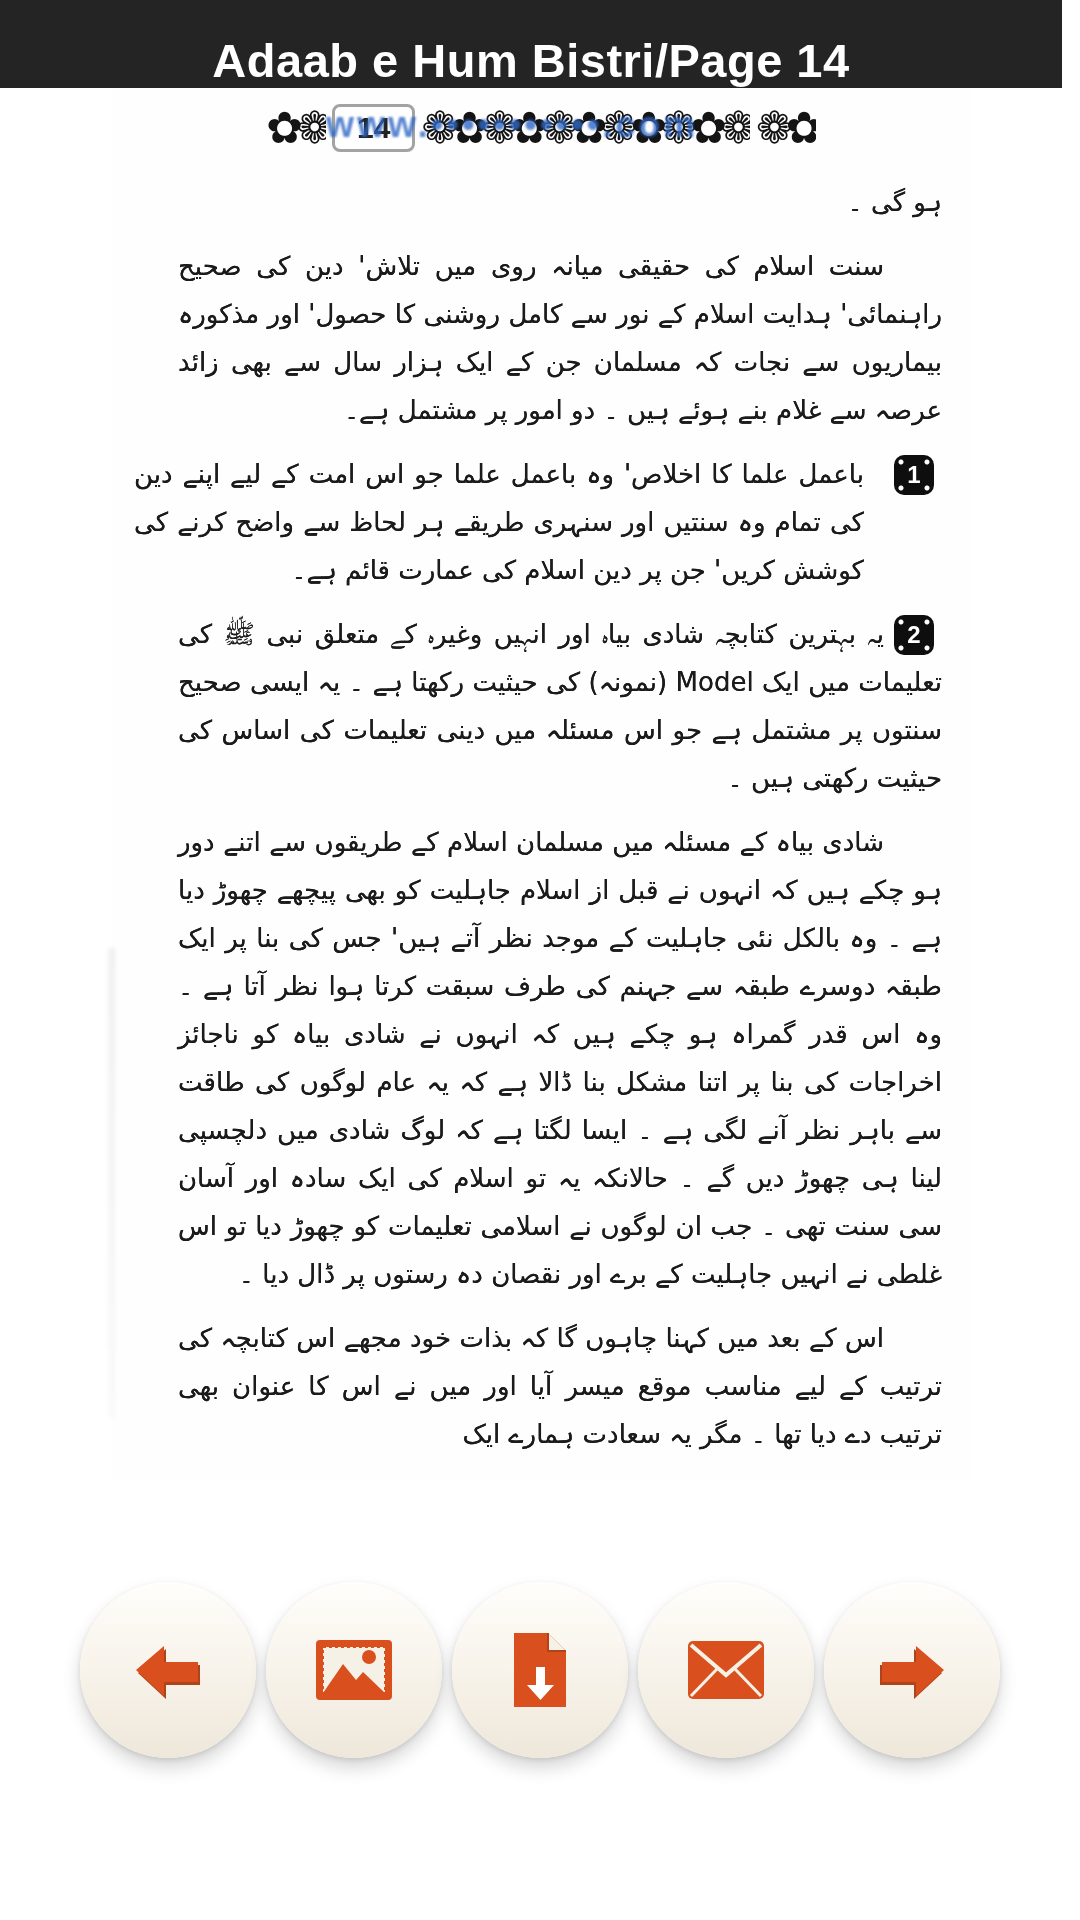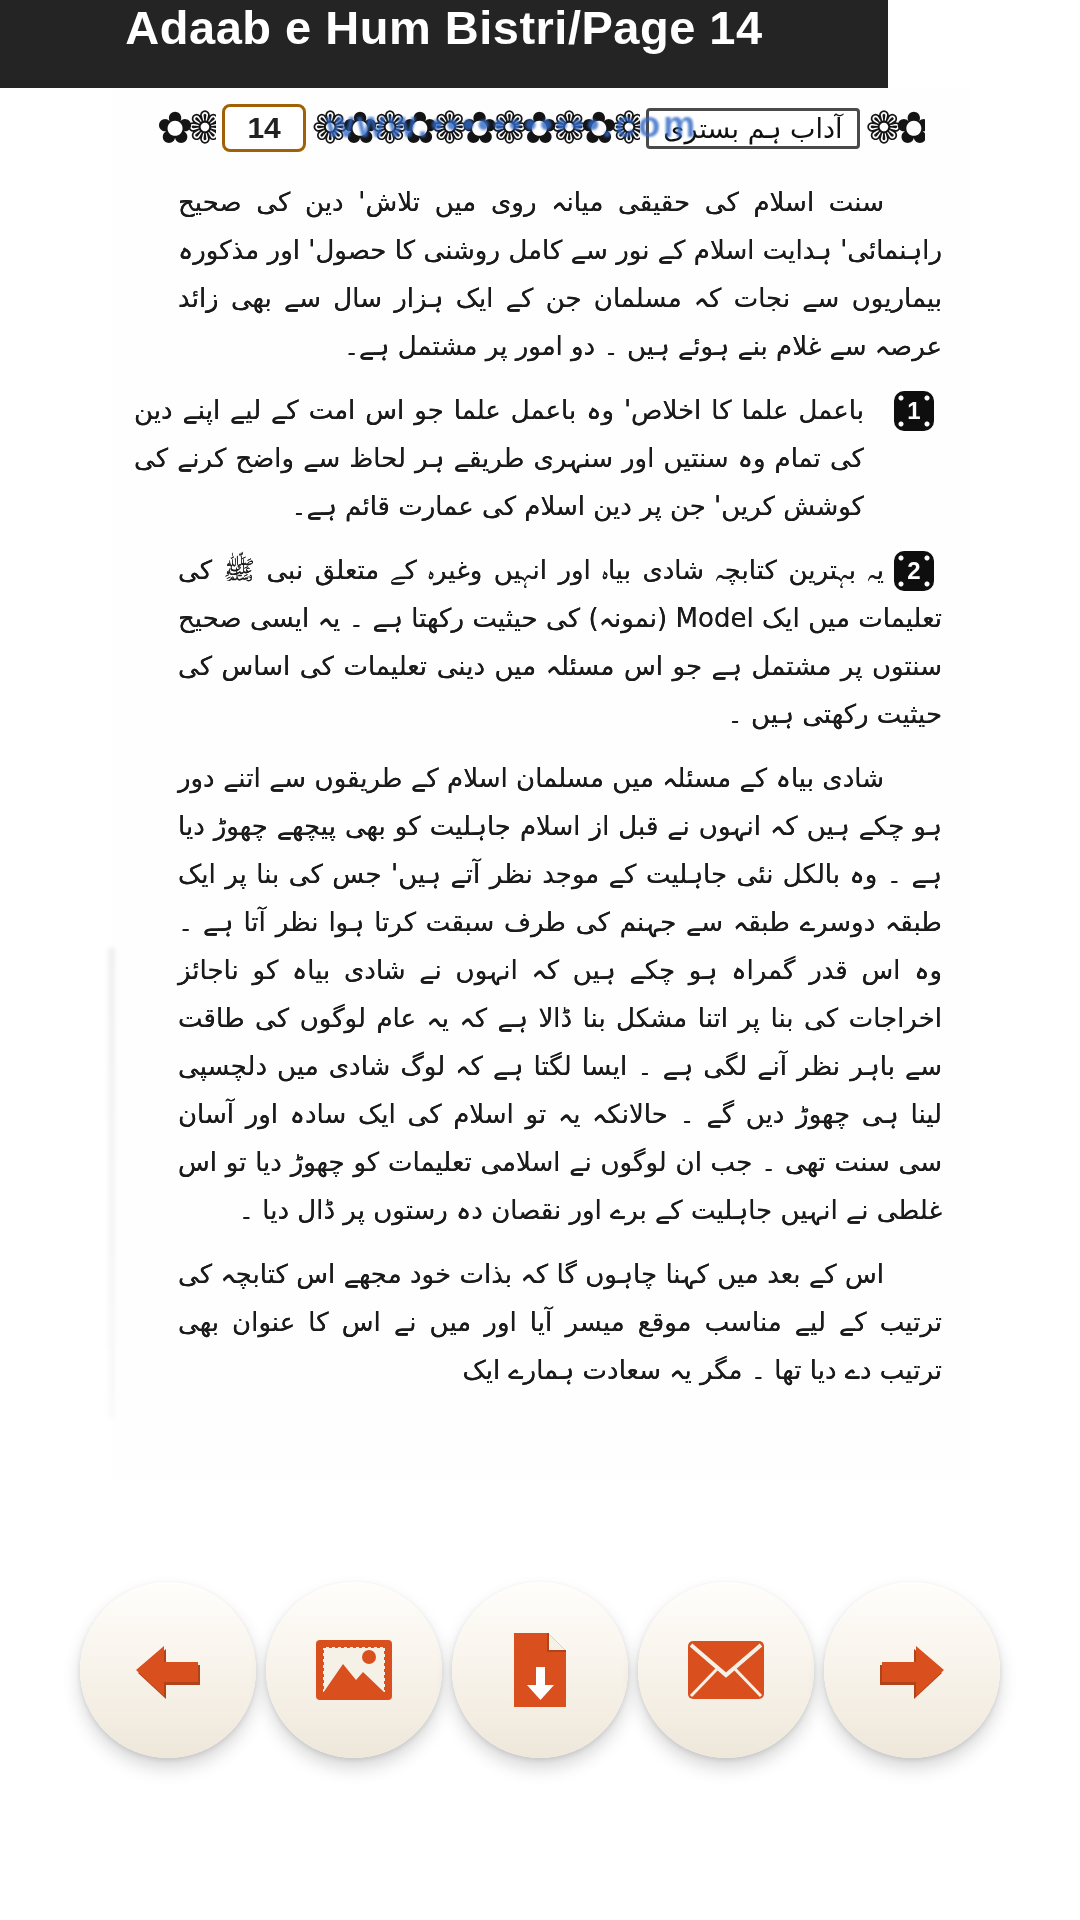--- a/index.html
+++ b/index.html
@@ -4,22 +4,22 @@
 <style>
   html,body{margin:0;padding:0;}
   body{
     width:1080px;height:1920px;position:relative;overflow:hidden;
     background:#ffffff;
     font-family:"Liberation Sans","DejaVu Sans",sans-serif;
   }
 
   
   .titlebar{
-    position:absolute;top:0;left:0;width:888px;height:88px;
-    background:#242424;display:flex;align-items:flex-start;justify-content:center;
+    position:absolute;top:0;left:0;width:1062px;height:88px;
+    background:#242424;display:flex;align-items:flex-end;justify-content:center;
   }
   .titlebar h1{
     margin:0;color:#ffffff;font-size:47px;font-weight:bold;letter-spacing:.5px;
     font-family:"Liberation Sans","DejaVu Sans",sans-serif;
   }
 
   
   .scan{
     position:absolute;left:112px;top:88px;width:858px;height:1392px;
     background:#fefefe;
@@ -35,21 +35,21 @@
     position:relative;margin:8px 4px 0 4px;height:64px;
     display:flex;align-items:center;justify-content:center;gap:6px;
     color:#141414;white-space:nowrap;overflow:hidden;
   }
   .fleur{
     font-family:"DejaVu Sans",sans-serif;font-size:44px;line-height:60px;
     letter-spacing:-7px;color:#141414;overflow:hidden;
   }
   .fleur.mid{flex:0 1 auto;}
   .numbox{
-    border:3px solid #a16207;border-radius:8px;background:#fff;
+    border:3px solid #a3a3a3;border-radius:8px;background:#fff;
     padding:4px 22px;font-size:30px;font-weight:bold;color:#222;
   }
   .titlebox{
     border:3px solid #4a4a4a;border-radius:4px;background:#fff;
     padding:2px 14px;font-size:27px;color:#101010;
     font-family:"DejaVu Sans",sans-serif;direction:rtl;
   }
   .watermark{
     position:absolute;left:210px;top:8px;
     color:rgba(47,104,198,.8);font-size:36px;font-weight:bold;letter-spacing:3px;
@@ -101,26 +101,26 @@
   <h1>Adaab e Hum Bistri/Page 14</h1>
 </header>
 
 <main class="scan">
   <div class="smudge"></div>
 
   <div class="ornament">
     <span class="fleur">✿❁</span>
     <span class="numbox">14</span>
     <span class="fleur mid">❁✿❁✿❁✿❁✿❁✿❁</span>
-    <span class="titlebox">آداب ہم بستری</span>
     <span class="fleur">❁✿</span>
     <span class="watermark">www.•••••••••••.com</span>
   </div>
 
   <div class="scan-text">
+    <p class="block">ہو گی ۔</p>
     <p class="block indent">سنت اسلام کی حقیقی میانہ روی میں تلاش' دین کی صحیح راہنمائی' ہدایت اسلام کے نور سے کامل روشنی کا حصول' اور مذکورہ بیماریوں سے نجات کہ مسلمان جن کے ایک ہزار سال سے بھی زائد عرصہ سے غلام بنے ہوئے ہیں ۔ دو امور پر مشتمل ہے۔</p>
 
     <div class="block item">
       <span class="badge">1</span>
       <span>باعمل علما کا اخلاص' وہ باعمل علما جو اس امت کے لیے اپنے دین کی تمام وہ سنتیں اور سنہری طریقے ہر لحاظ سے واضح کرنے کی کوشش کریں' جن پر دین اسلام کی عمارت قائم ہے۔</span>
     </div>
 
     <div class="block item">
       <span class="badge">2</span>
     </div>

